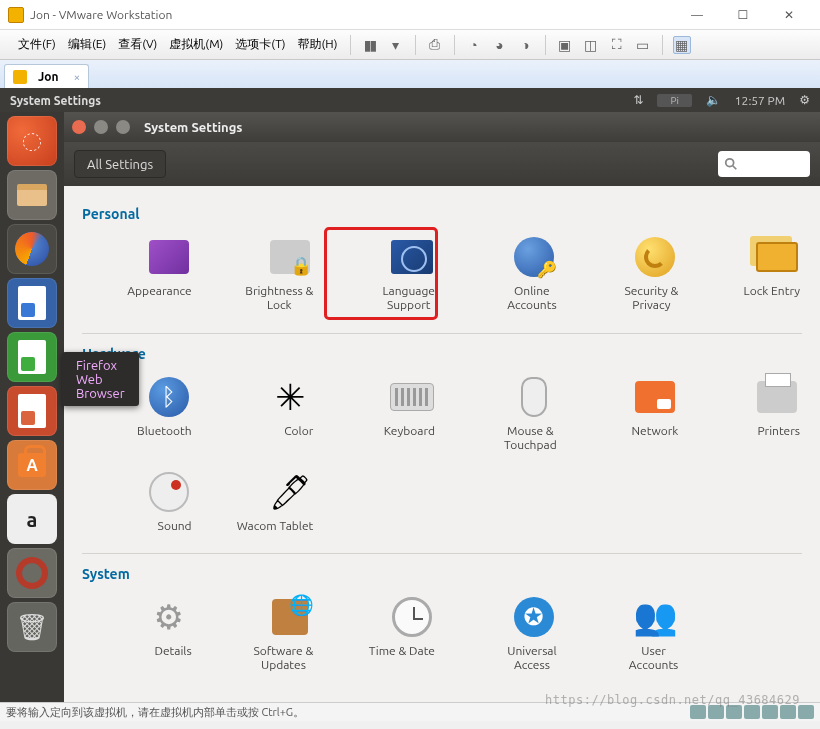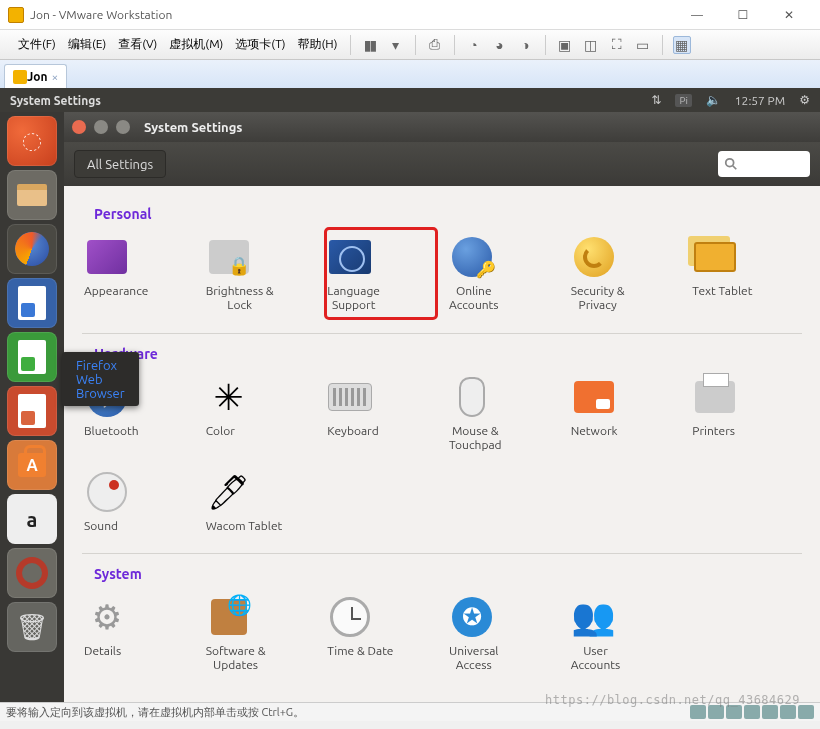--- a/index.html
+++ b/index.html
@@ -13,29 +13,29 @@
 
 
 .vmw-menubar { height: 30px; background: linear-gradient(#fdfdfd,#ececec); display: flex; align-items: center; padding: 0 12px; border-bottom: 1px solid #c8c8c8; font-size: 12px; }
 .vmw-menubar .m { padding: 4px 6px; cursor: pointer; }
 .vmw-menubar .sep { width: 1px; height: 20px; background: #ccc; margin: 0 6px; }
 .vmw-menubar .ticon { width: 18px; height: 18px; margin: 0 4px; display:flex;align-items:center;justify-content:center;color:#666;font-size:14px; }
 .pause-icon { color:#f7a500; font-size:13px; letter-spacing:-2px; }
 
 
 .vmw-tabs { height: 28px; background: linear-gradient(#eaf1fb,#d7e5f7); display: flex; align-items: flex-end; padding: 0 4px; }
-.vmw-tab { height: 24px; background: #fff; border: 1px solid #b7c7da; border-bottom:none; border-radius: 3px 3px 0 0; padding: 2px 8px; font-size: 12px; display:flex; align-items:center; gap:0; }
+.vmw-tab { height: 24px; background: #fff; border: 1px solid #b7c7da; border-bottom:none; border-radius: 3px 3px 0 0; padding: 2px 8px; font-size: 12px; display:flex; align-items:center; gap:11px; }
 .vmw-tab .dot { width:14px;height:14px;background:#f3b200;border-radius:2px; }
 .vmw-tab .x { color:#8aa0c0; font-size:12px; cursor:pointer; margin-left:4px; }
 
 
 .ubu-top { height: 24px; background: #3c3b37; color: #ddd; display: flex; align-items: center; padding: 0 10px; font-size: 12px; font-weight: bold; }
 .ubu-top .spacer { flex:1; }
 .ubu-top .ind { margin-left: 14px; font-weight:normal; color:#ccc; }
-.ubu-top .pi { background:#555;color:#bbb;padding:1px 4px;border-radius:2px;font-size:10px; }
+.ubu-top .pi { background:#555;color:#bbb;padding:1px 13px;border-radius:2px;font-size:10px; }
 
 
 .vm-body { display:flex; height: 590px; background:#2b2a28; }
 
 
 .launcher { width: 64px; background: rgba(60,59,55,0.85); display:flex; flex-direction:column; align-items:center; padding-top:4px; gap:4px; position:relative; }
 .launcher .item { width:50px; height:50px; border-radius:8px; display:flex;align-items:center;justify-content:center; box-shadow: inset 0 0 0 1px rgba(255,255,255,.1); }
 .li-ubuntu{background:radial-gradient(circle at 30% 30%,#f06a3a,#c73f1d);} 
 .li-files{background:#6d6b64} .li-files .inner{width:30px;height:22px;background:#e9c089;border-radius:2px;border-top:6px solid #d9a760;}
 .li-firefox{background:#4a4943;} 
@@ -48,38 +48,38 @@
 .li-writer .doc-icon::after{background:#3a78d6;} .li-calc .doc-icon::after{background:#3fae3f;} .li-impress .doc-icon::after{background:#d9643e;}
 .ff-circle{width:34px;height:34px;border-radius:50%;background:radial-gradient(circle at 40% 35%, #5a8dd6, #2a4aa0);position:relative;overflow:hidden;}
 .ff-circle::after{content:"";position:absolute;inset:0;border-radius:50%;background:conic-gradient(from 200deg,#f7a500 0deg,#f05a28 160deg,transparent 200deg);}
 .gear{width:32px;height:32px;border-radius:50%;background:#b53a2a;position:relative;}
 .gear::before{content:"";position:absolute;inset:6px;border-radius:50%;background:#6b6a63;}
 .bag{width:28px;height:24px;background:#f08030;border-radius:3px;position:relative;}
 .bag::before{content:"";position:absolute;top:-8px;left:6px;width:16px;height:10px;border:3px solid #f08030;border-bottom:none;border-radius:6px 6px 0 0;}
 .bag::after{content:"A";position:absolute;inset:0;display:flex;align-items:center;justify-content:center;color:#fff;font-weight:bold;}
 
 
-.tooltip { position:absolute; left:62px; top:240px; background:#2d2c2a; color:#3b82f6; padding:6px 14px; border-radius:3px; font-size:13px; z-index:50; box-shadow:0 2px 6px rgba(0,0,0,.5); }
+.tooltip { position:absolute; left:62px; top:240px; background:#2d2c2a; color:#f0abfc; padding:6px 14px; border-radius:3px; font-size:13px; z-index:50; box-shadow:0 2px 6px rgba(0,0,0,.5); }
 
 
 .settings-win { flex:1; background:#f3f1ef; display:flex; flex-direction:column; }
 .win-titlebar { height:30px; background:linear-gradient(#545350,#3e3d3a); display:flex; align-items:center; padding:0 8px; gap:8px; }
 .win-titlebar .wb { width:14px;height:14px;border-radius:50%;display:inline-block; }
 .wb-close{background:#e96b50;} .wb-min{background:#8a8984;} .wb-max{background:#8a8984;}
 .win-titlebar .title{color:#eee;font-size:13px;font-weight:bold;margin-left:6px;}
 
 .settings-toolbar{height:44px;background:linear-gradient(#4b4a46,#3b3a37);display:flex;align-items:center;padding:0 10px;gap:10px;}
 .btn-all{background:#3c3b37;color:#ddd;border:1px solid #2c2b28;padding:6px 12px;border-radius:4px;font-size:13px;cursor:pointer;text-align:center;}
 .search{margin-left:auto;background:#fff;border-radius:4px;height:26px;width:92px;display:flex;align-items:center;padding:0 6px;}
 .search svg{width:14px;height:14px;fill:#888;}
 
 .settings-body{flex:1;overflow:auto;padding:8px 18px;}
-.section-title{font-weight:bold;color:#6d28d9;font-size:14px;margin:12px 12px 4px;}
+.section-title{font-weight:bold;color:#0369a1;font-size:14px;margin:12px 0 4px;}
 .grid{display:grid;grid-template-columns:repeat(6,1fr);gap:4px 10px;margin-top:6px;}
-.tile{display:flex;flex-direction:column;align-items:flex-start;text-align:center;padding:6px 2px;cursor:pointer;border-radius:4px;}
+.tile{display:flex;flex-direction:column;align-items:flex-end;text-align:center;padding:6px 2px;cursor:pointer;border-radius:4px;}
 .tile.highlight{outline:3px solid #e02020;outline-offset:-2px;}
 .tile .ic{width:46px;height:46px;display:flex;align-items:center;justify-content:center;margin-bottom:4px;}
 .tile .lbl{font-size:12px;color:#444;line-height:1.2;white-space:pre-line;}
 
 
 .ic-appearance{background:linear-gradient(135deg,#a050c8,#7030a0);border-radius:4px;width:40px;height:34px;}
 .ic-brightness{width:40px;height:34px;background:#ccc;border-radius:4px;position:relative;}
 .ic-brightness::after{content:"🔒";position:absolute;right:-2px;bottom:-2px;font-size:18px;}
 .ic-language{width:42px;height:34px;background:linear-gradient(135deg,#2a5aa8,#183a70);border-radius:3px;position:relative;}
 .ic-language::after{content:"";position:absolute;top:6px;left:10px;width:22px;height:22px;border:2px solid #9ec0f0;border-radius:50%;}
@@ -263,21 +263,21 @@
             <div class="ic">
               <div class="ic-security"></div>
             </div>
             <div class="lbl">Security &amp;
 Privacy</div>
           </div>
         <div class="tile">
             <div class="ic">
               <div class="ic-text"></div>
             </div>
-            <div class="lbl">Text Tablet</div>
+            <div class="lbl">Lock Entry</div>
           </div>
       </div>
 
       <hr class="sep-line">
       <div class="section-title">Hardware</div>
       <div class="grid">
         <div class="tile">
             <div class="ic">
               <div class="ic-bt">ᛒ</div>
             </div>

